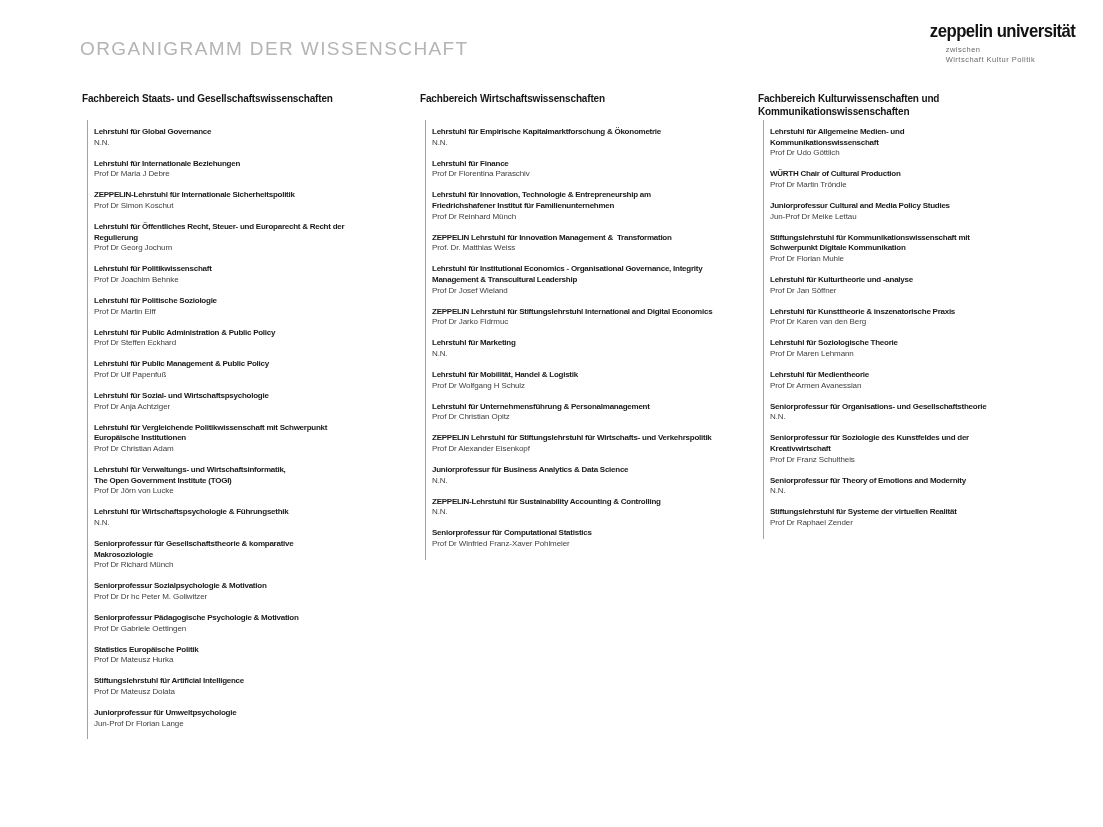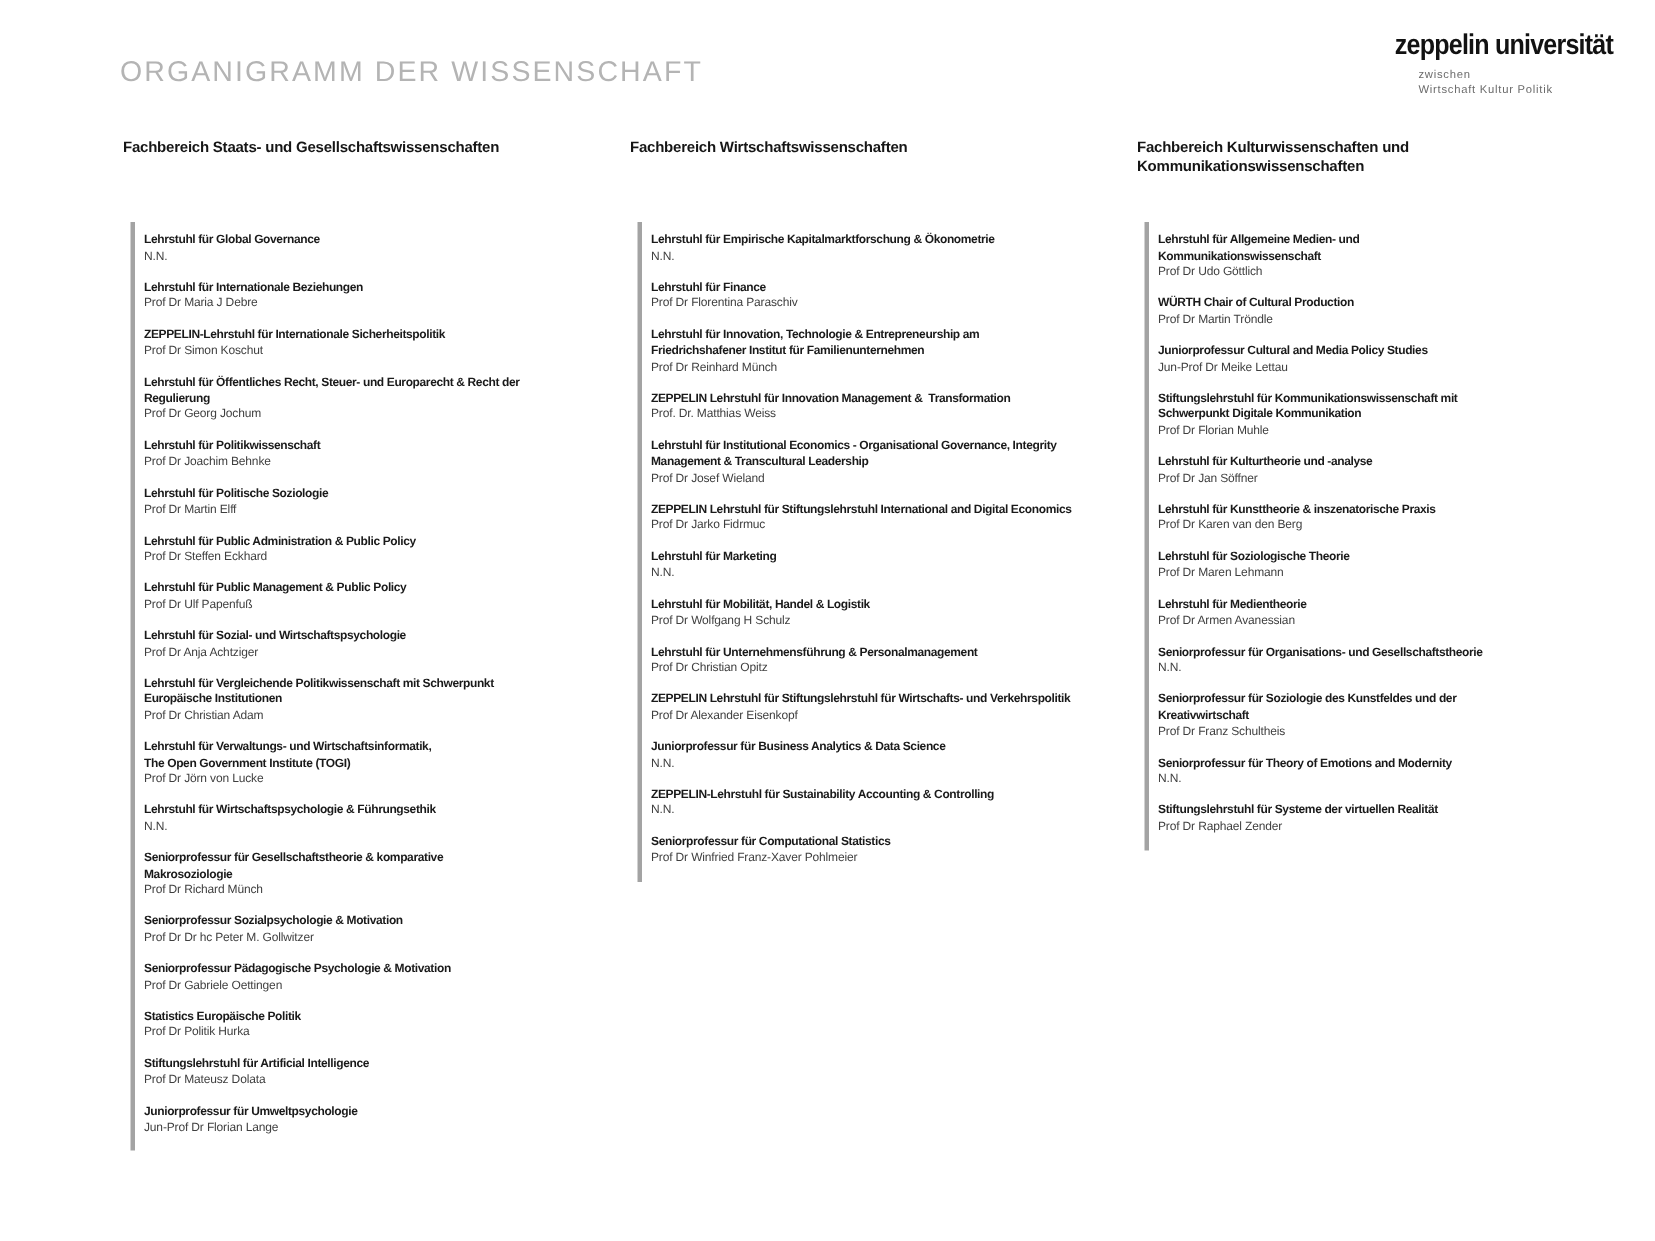--- a/index.html
+++ b/index.html
@@ -60,24 +60,24 @@
     margin: 0;
     font-size: 10px;
     font-weight: 700;
     line-height: 13px;
     letter-spacing: -0.15px;
     color: #161616;
     white-space: pre-line;
   }
   .entries {
     position: absolute;
-    top: 56px;
+    top: 28px;
     left: 5px;
     right: 0;
-    border-left: 3px solid #a3a3a3;
+    border-left: 1px solid #a3a3a3;
     padding: 7px 0 10px 6px;
   }
   .entry {
     margin: 0 0 10.5px 0;
   }
   .entry:last-child { margin-bottom: 0; }
   .entry-title {
     font-size: 8px;
     font-weight: 700;
     line-height: 10.6px;
@@ -187,21 +187,21 @@
     <div class="entry-holder">Prof Dr Dr hc Peter M. Gollwitzer</div>
   </div>
 
   <div class="entry">
     <div class="entry-title">Seniorprofessur Pädagogische Psychologie &amp; Motivation</div>
     <div class="entry-holder">Prof Dr Gabriele Oettingen</div>
   </div>
 
   <div class="entry">
     <div class="entry-title">Statistics Europäische Politik</div>
-    <div class="entry-holder">Prof Dr Politik Hurka</div>
+    <div class="entry-holder">Prof Dr Mateusz Hurka</div>
   </div>
 
   <div class="entry">
     <div class="entry-title">Stiftungslehrstuhl für Artificial Intelligence</div>
     <div class="entry-holder">Prof Dr Mateusz Dolata</div>
   </div>
 
   <div class="entry">
     <div class="entry-title">Juniorprofessur für Umweltpsychologie</div>
     <div class="entry-holder">Jun-Prof Dr Florian Lange</div>

